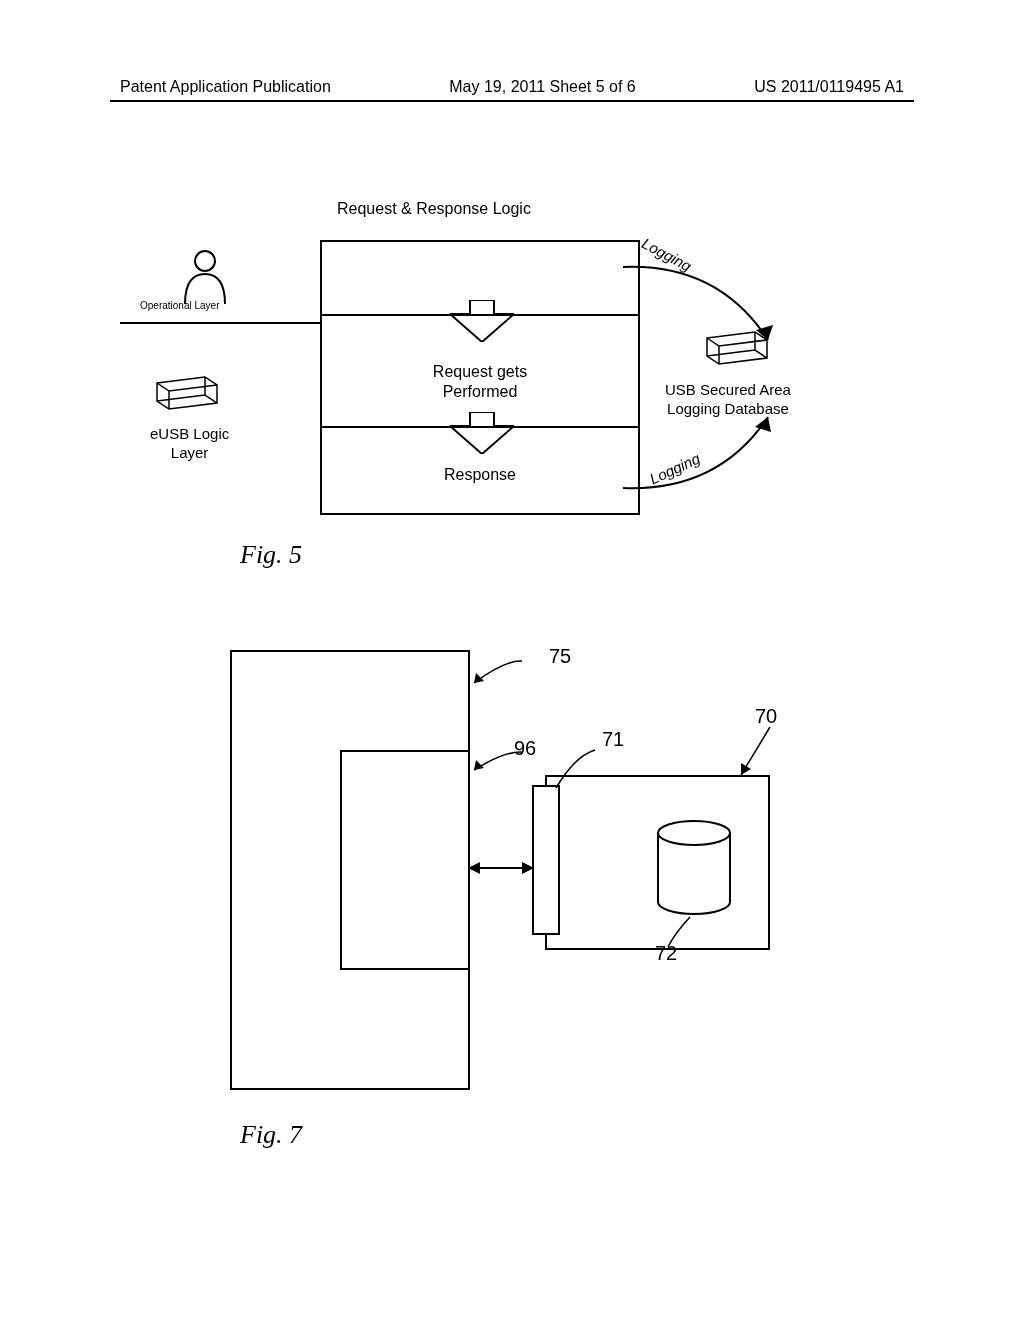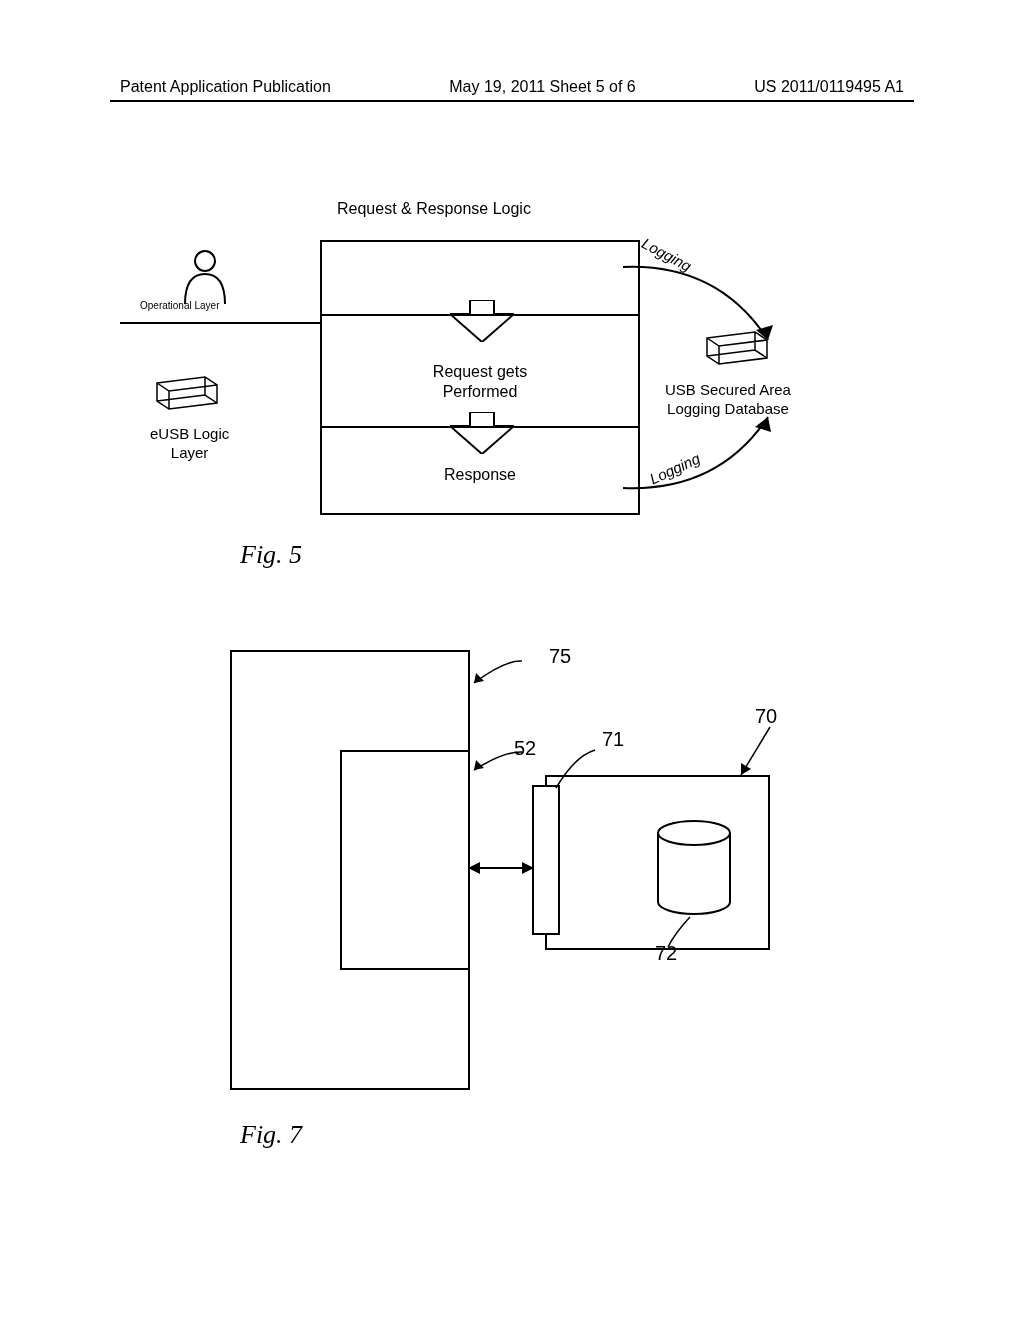--- a/index.html
+++ b/index.html
@@ -345,21 +345,21 @@
         <path d="M66 7 L54 1 L54 13 Z" fill="#000"></path>
       </svg>
   </div>
 
   <div class="lead l75">75</div>
   <div class="lead-line" style="top:35px;left:260px"><svg width="55" height="30">
         <path d="M52 6 Q35 5 4 28" fill="none" stroke="#000" stroke-width="1.5"></path>
         <path d="M4 28 L6 18 L14 26 Z" fill="#000"></path>
       </svg></div>
 
-  <div class="lead l76">52</div>
+  <div class="lead l76">96</div>
   <div class="lead-line" style="top:128px;left:260px"><svg width="55" height="25">
         <path d="M52 4 Q35 3 4 22" fill="none" stroke="#000" stroke-width="1.5"></path>
         <path d="M4 22 L6 12 L14 20 Z" fill="#000"></path>
       </svg></div>
 
   <div class="lead l70">70</div>
   <div class="lead-line" style="top:105px;left:525px"><svg width="45" height="55">
         <path d="M35 2 L6 50" fill="none" stroke="#000" stroke-width="1.5"></path>
         <path d="M6 50 L6 38 L16 44 Z" fill="#000"></path>
       </svg></div>

